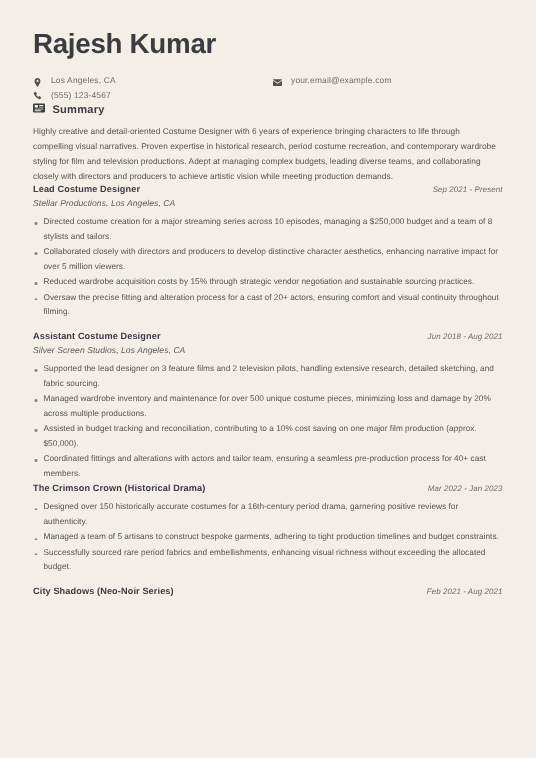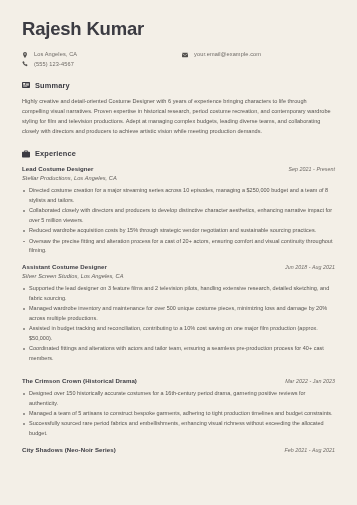--- a/index.html
+++ b/index.html
@@ -55,21 +55,21 @@
     height: 6px;
     flex: 0 0 6px;
     display: flex;
     align-items: center;
     justify-content: center;
     color: #52504e;
   }
   .contact-row .ico svg { display: block; }
   .contact-text { line-height: 1.25; }
 
-  .section { margin-top: 13px; }
+  .section { }
   .section-head {
     display: flex;
     align-items: center;
     gap: 5px;
     margin-bottom: 6px;
   }
   .section-head .sico {
     width: 8px;
     height: 8px;
     flex: 0 0 8px;
@@ -196,28 +196,20 @@
         <svg width="8" height="8" viewBox="0 0 16 12" fill="currentColor">
             <path d="M1.4 0A1.4 1.4 0 0 0 0 1.4v9.2A1.4 1.4 0 0 0 1.4 12h13.2a1.4 1.4 0 0 0 1.4-1.4V1.4A1.4 1.4 0 0 0 14.6 0zm.9 2.1h4.3v3.2H2.3zm5.9 0h5.5v1.1H8.2zm0 2.1h5.5v1.1H8.2zM2.3 7h11.4v1.1H2.3zm0 2.1h8.2v1.1H2.3z"></path>
           </svg>
       </span>
       <span class="section-title">Summary</span>
     </div>
     <div class="summary-text">Highly creative and detail-oriented Costume Designer with 6 years of experience bringing characters to life through compelling visual narratives. Proven expertise in historical research, period costume recreation, and contemporary wardrobe styling for film and television productions. Adept at managing complex budgets, leading diverse teams, and collaborating closely with directors and producers to achieve artistic vision while meeting production demands.</div>
   </div>
 
   <div class="section">
-    <div class="section-head">
-      <span class="sico">
-        <svg width="8" height="8" viewBox="0 0 16 14" fill="currentColor">
-            <path d="M5.6 0a1.6 1.6 0 0 0-1.6 1.6v1H1.4A1.4 1.4 0 0 0 0 4v8.6A1.4 1.4 0 0 0 1.4 14h13.2a1.4 1.4 0 0 0 1.4-1.4V4a1.4 1.4 0 0 0-1.4-1.4H12v-1A1.6 1.6 0 0 0 10.4 0zm0 1.5h4.8c.1 0 .2.1.2.2v.9H5.4v-.9c0-.1.1-.2.2-.2z"></path>
-          </svg>
-      </span>
-      <span class="section-title">Experience</span>
-    </div>
 
     <div class="entry">
       <div class="entry-head">
         <span class="entry-title">Lead Costume Designer</span>
         <span class="entry-date">Sep 2021 - Present</span>
       </div>
       <div class="entry-sub">Stellar Productions, Los Angeles, CA</div>
       <ul class="bullets">
         <li>Directed costume creation for a major streaming series across 10 episodes, managing a $250,000 budget and a team of 8 stylists and tailors.</li>
         <li>Collaborated closely with directors and producers to develop distinctive character aesthetics, enhancing narrative impact for over 5 million viewers.</li>

